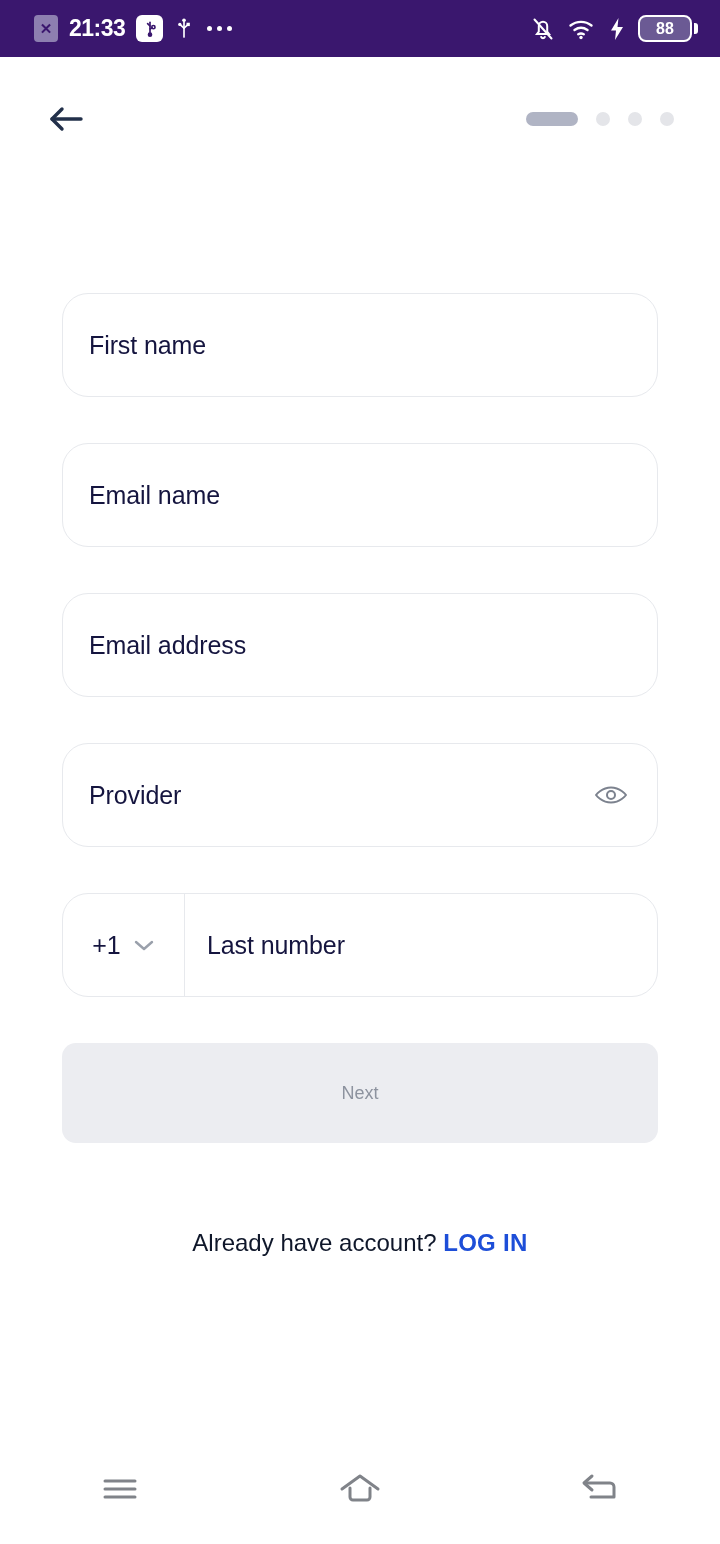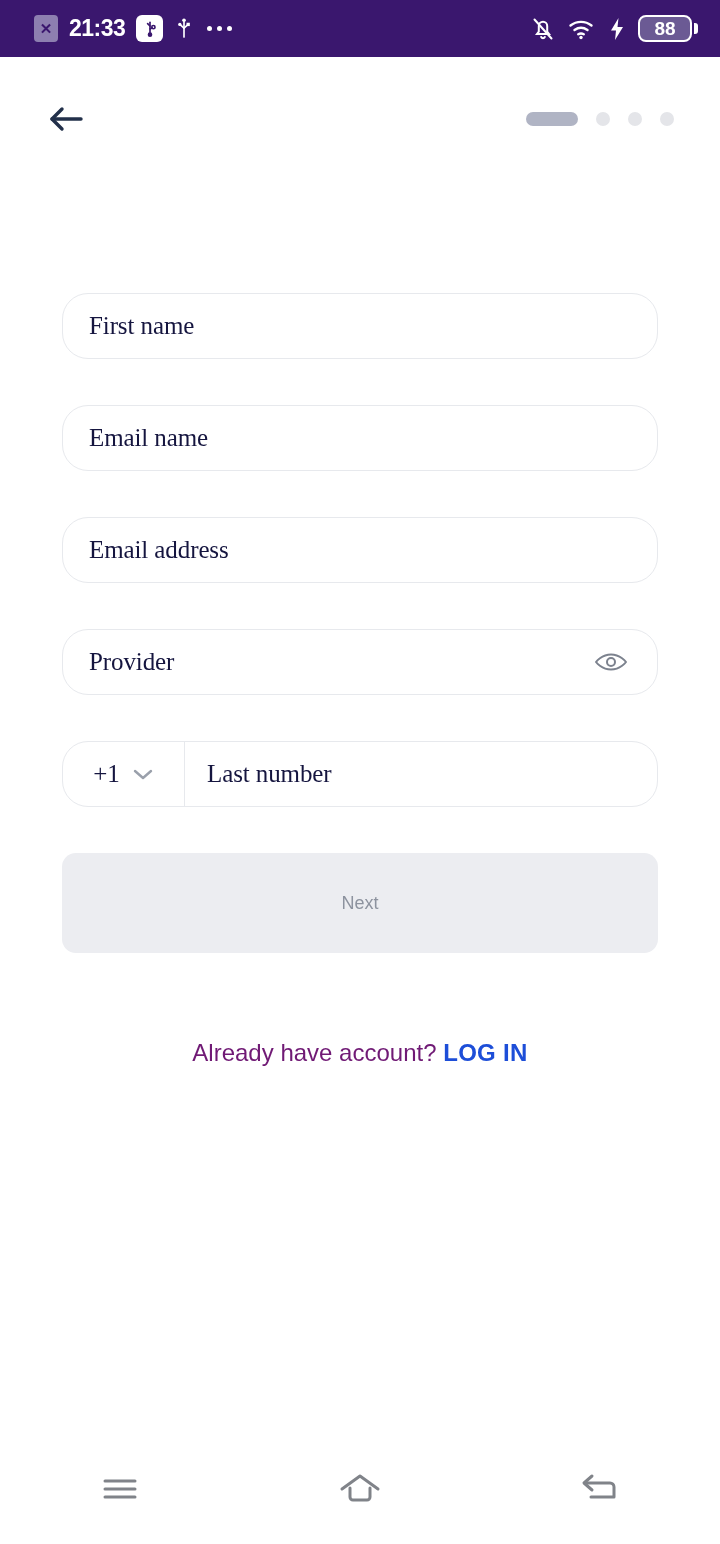--- a/index.html
+++ b/index.html
@@ -73,21 +73,21 @@
     display: flex; align-items: center;
   }
   .battery-body {
     width: 54px; height: 27px;
     border: 2.5px solid #ffffff;
     border-radius: 8px;
     display: flex; align-items: center; justify-content: center;
     background: #6b5a94;
   }
   .battery-level {
-    color: #ffffff; font-size: 19px; font-weight: bold;
+    color: #ffffff; font-size: 16px; font-weight: bold;
     line-height: 1;
   }
   .battery-cap {
     width: 4px; height: 11px;
     background: #ffffff;
     border-radius: 0 3px 3px 0;
     margin-left: 2px;
   }
 
   
@@ -137,30 +137,29 @@
     letter-spacing: -0.2px;
   }
 
   .form {
     position: absolute;
     top: 236px; left: 62px;
     width: 596px;
   }
 
   .field {
-    height: 66px;
+    height: 104px;
     border: 1.5px solid #e7e9ed;
     border-radius: 26px;
     background: #ffffff;
     display: flex;
     align-items: center;
     padding: 0 26px;
     margin-bottom: 46px;
     position: relative;
-    font-family: Liberation Serif, serif;
   }
   .field-placeholder {
     font-size: 25px;
     color: #15153f;
     letter-spacing: -0.1px;
   }
   .field-action {
     position: absolute;
     right: 24px;
     top: 50%;
@@ -210,21 +209,21 @@
     justify-content: center;
     cursor: default;
   }
 
   .login-row {
     margin-top: 86px;
     width: 596px;
     text-align: center;
     font-size: 24px;
   }
-  .login-prompt { color: #701a75; }
+  .login-prompt { color: #0f172a; }
   .login-link {
     color: #1d4ed8;
     font-weight: bold;
     letter-spacing: 0.3px;
     cursor: pointer;
   }
 
   
   .navbar {
     position: absolute;

